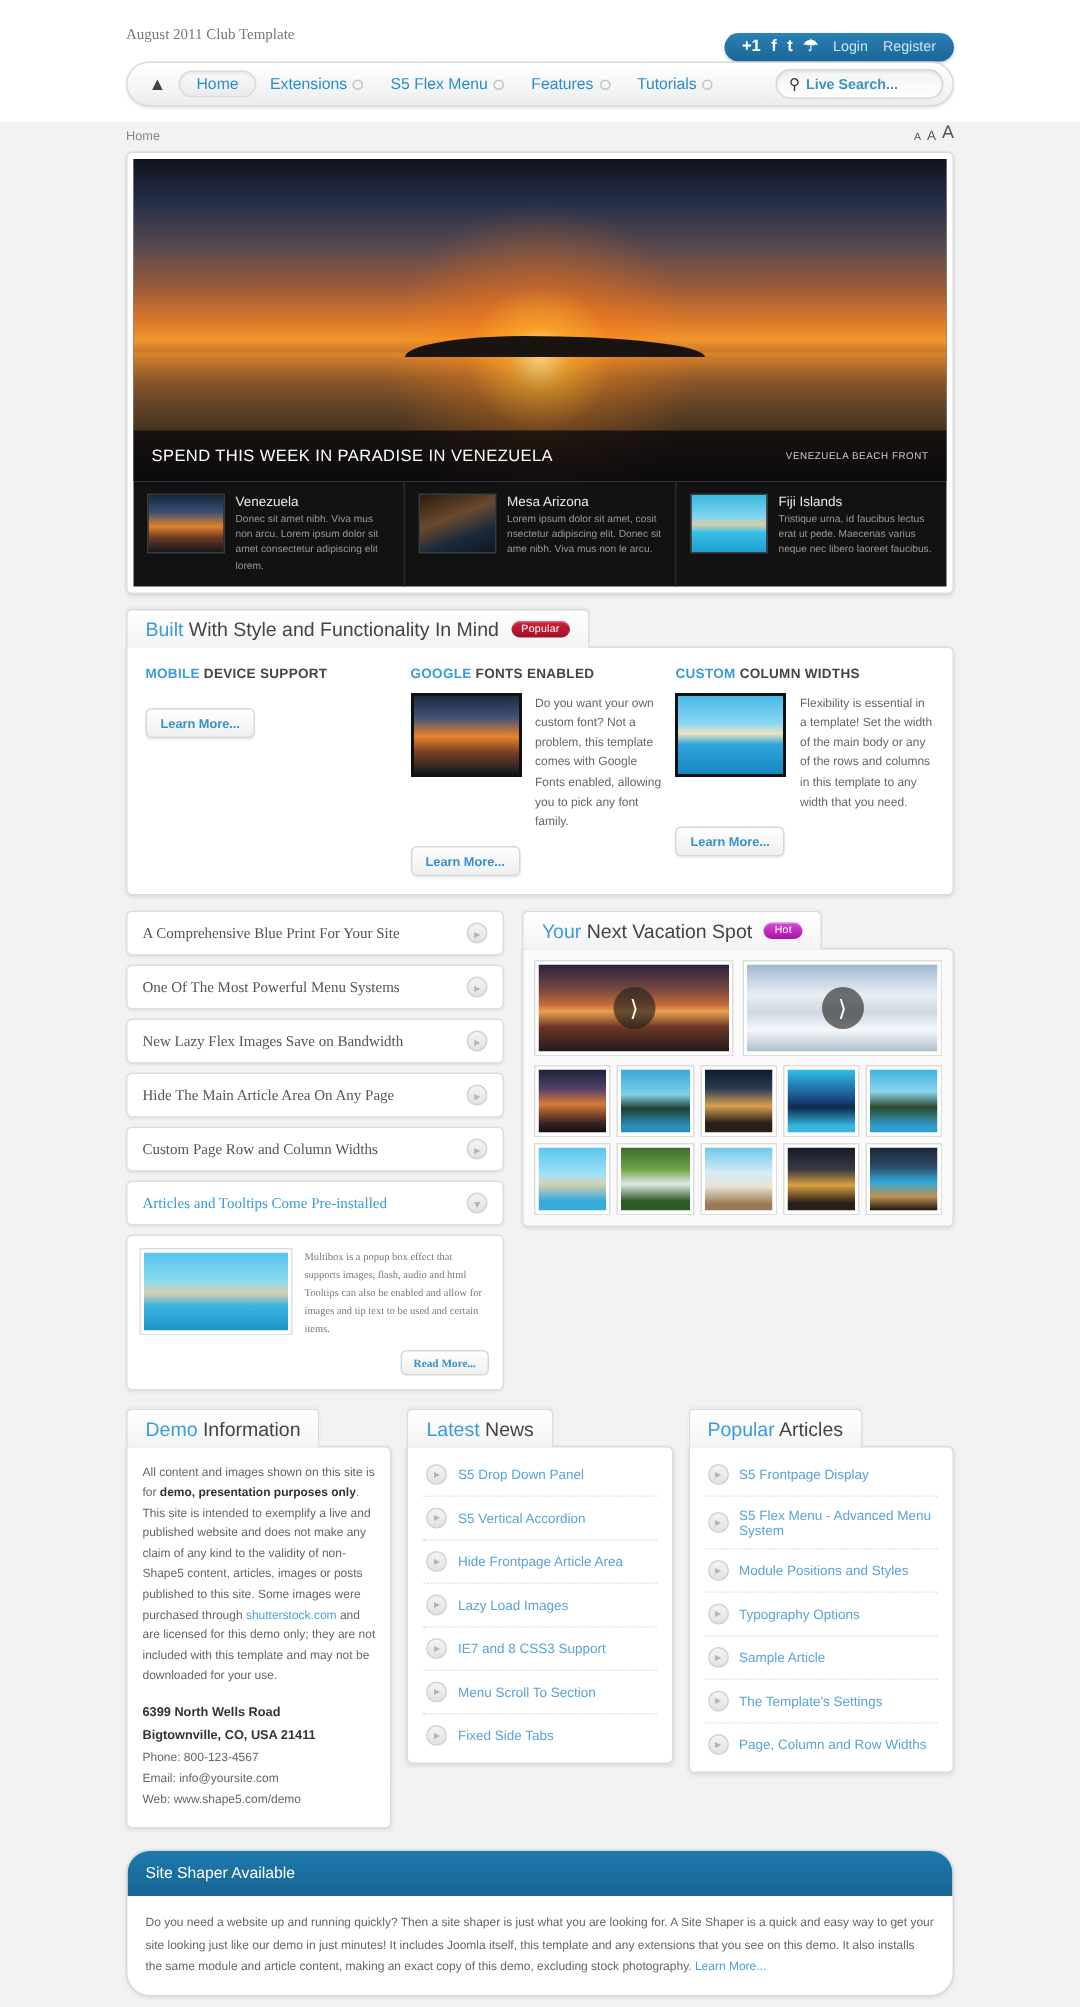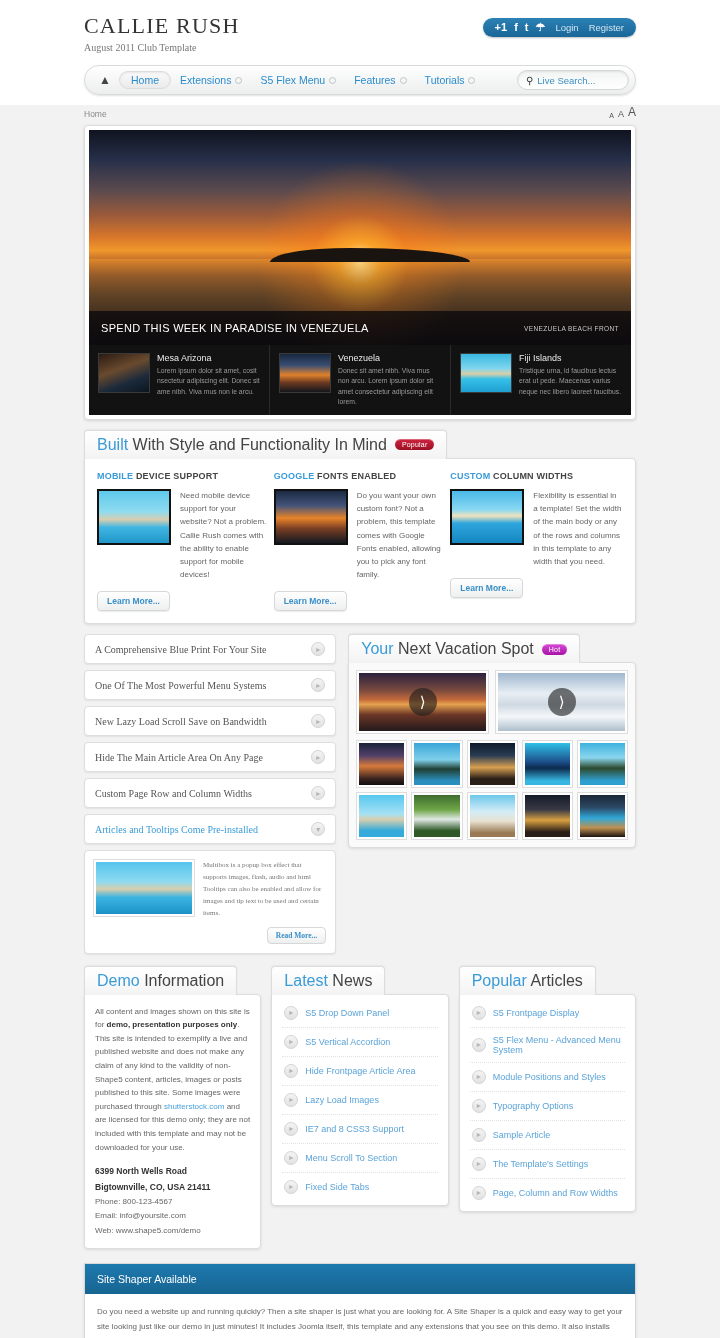--- a/index.html
+++ b/index.html
@@ -63,21 +63,21 @@
   .caret { width:7px; height:7px; border-radius:50%; border:1px solid #bcc4c9; display:inline-block;}
   .search-box {
     position:absolute; right: 6px; top: 4px;
     width: 112px; height: 20px; border-radius: 11px;
     background: linear-gradient(#f2f3f3,#ffffff);
     border: 1px solid #d5d6d7;
     box-shadow: inset 0 1px 2px rgba(0,0,0,.08);
     display:flex; align-items:center; padding: 0 8px; gap:4px;
   }
   .search-box .mag { font-size: 10px; color:#333; }
-  .search-box .ph { font-size: 9.5px; color:#3d8fc4; font-weight:400;}
+  .search-box .ph { font-size: 9.5px; color:#3d8fc4; font-weight:700;}
 
   
   .crumbbar {
     width:552px; margin: 10px auto 6px auto; display:flex;
     align-items: flex-end; justify-content: space-between;
   }
   .crumb { font-size: 8.5px; color:#888; }
   .fontsizer { display:flex; align-items:flex-end; gap:4px; color:#555; }
   .fontsizer span:nth-child(1){ font-size: 7px; }
   .fontsizer span:nth-child(2){ font-size: 9px; }
@@ -131,21 +131,21 @@
 
   
   .mod { width:552px; margin: 10px auto 0 auto; }
   .mod-tab {
     display:inline-flex; align-items:center; gap:8px;
     background: linear-gradient(#ffffff,#f3f3f3);
     border:1px solid #dcdcdc; border-bottom:none;
     border-radius: 4px 4px 0 0; padding: 5px 12px; position:relative; z-index:2;
     box-shadow: 0 -1px 2px rgba(0,0,0,.05);
   }
-  .mod-title { font-size: 16px; color:#444; }
+  .mod-title { font-size: 13px; color:#444; }
   .mod-title b { color:#3a9bd9; font-weight:400; }
   .badge {
     color:#fff; font-size: 7px; padding: 2px 7px; border-radius: 8px;
     letter-spacing:.2px; box-shadow: inset 0 1px 0 rgba(255,255,255,.3);
   }
   .mod-body {
     background:#fff; border:1px solid #dcdcdc; border-radius: 0 4px 4px 4px;
     box-shadow: 0 1px 3px rgba(0,0,0,.10); margin-top:-1px; padding: 12px;
   }
 
@@ -239,35 +239,34 @@
   .addr b { color:#333; display:block; font-size: 8.5px; }
   .list-row {
     display:flex; align-items:center; gap: 7px;
     padding: 7px 2px; border-bottom: 1px dotted #e2e2e2;
     font-size: 9px; color:#5ba3d8;
   }
   .list-row:last-child { border-bottom:none; }
 
   
   .shaper { width:552px; margin: 14px auto 0 auto;
-            border:1px solid #d8d8d8; border-radius: 0; background:#fff;
+            border:1px solid #d8d8d8; border-radius: 16px; background:#fff;
             box-shadow: 0 1px 3px rgba(0,0,0,.10); overflow:hidden; }
   .shaper-head { background: linear-gradient(#1d79ae,#176592); color:#fff;
                  padding: 9px 12px; font-size: 10.5px; }
   .shaper-body { padding: 11px 12px; font-size: 8px; color:#666; line-height: 1.85; }
   .shaper-body a { color:#4aa3dd; text-decoration:none; }
 </style>
 </head>
 <body>
 
 <div class="page">
 
   <div class="header-zone">
     <div class="wrap">
-      <div class="logo-title">CALLIE RUSH</div>
       <div class="logo-sub">August 2011 Club Template</div>
       <div class="social-bar">
         <span class="sg">+1</span>
         <span class="sg">f</span>
         <span class="sg">t</span>
         <span class="sg">☂</span>
         <span class="sl">Login</span>
         <span class="sl">Register</span>
       </div>
     </div>
@@ -320,31 +319,31 @@
         <div class="sunset"></div>
         <div class="sun-water"></div>
         <div class="sun-ridge"></div>
         <div class="slide-caption">
           <div class="t">SPEND THIS WEEK IN PARADISE IN VENEZUELA</div>
           <div class="s">VENEZUELA BEACH FRONT</div>
         </div>
       </div>
       <div class="thumbs">
         <div class="thumb">
+          <div class="thumb-img t2"></div>
+          <div class="thumb-txt">
+            <div class="th">Venezuela</div>
+            <div class="tb">Donec sit amet nibh. Viva mus non arcu. Lorem ipsum dolor sit amet consectetur adipiscing elit lorem.</div>
+          </div>
+        </div>
+        <div class="thumb">
           <div class="thumb-img t1"></div>
           <div class="thumb-txt">
             <div class="th">Mesa Arizona</div>
             <div class="tb">Lorem ipsum dolor sit amet, cosit nsectetur adipiscing elit. Donec sit ame nibh. Viva mus non le arcu.</div>
-          </div>
-        </div>
-        <div class="thumb">
-          <div class="thumb-img t2"></div>
-          <div class="thumb-txt">
-            <div class="th">Venezuela</div>
-            <div class="tb">Donec sit amet nibh. Viva mus non arcu. Lorem ipsum dolor sit amet consectetur adipiscing elit lorem.</div>
           </div>
         </div>
         <div class="thumb">
           <div class="thumb-img t3"></div>
           <div class="thumb-txt">
             <div class="th">Fiji Islands</div>
             <div class="tb">Tristique urna, id faucibus lectus erat ut pede. Maecenas varius neque nec libero laoreet faucibus.</div>
           </div>
         </div>
       </div>
@@ -354,24 +353,20 @@
       <div class="mod-tab">
         <div class="mod-title">
           <b>Built</b><span> With Style and Functionality In Mind</span>
         </div>
         <span class="badge" style="background:linear-gradient(#cf2440,#9d1024)">Popular</span>
       </div>
       <div class="mod-body">
         <div class="feat-row">
           <div class="feat">
             <h4><b>MOBILE</b><span> DEVICE SUPPORT</span></h4>
-            <div class="feat-inner">
-              <div class="feat-img fi1"></div>
-              <p>Need mobile device support for your website? Not a problem. Callie Rush comes with the ability to enable support for mobile devices!</p>
-            </div>
             <a class="btn-learn">Learn More...</a>
           </div>
           <div class="feat">
             <h4><b>GOOGLE</b><span> FONTS ENABLED</span></h4>
             <div class="feat-inner">
               <div class="feat-img fi2"></div>
               <p>Do you want your own custom font? Not a problem, this template comes with Google Fonts enabled, allowing you to pick any font family.</p>
             </div>
             <a class="btn-learn">Learn More...</a>
           </div>
@@ -391,21 +386,21 @@
       <div class="col-left">
         <div class="accordion-item">
           <span>A Comprehensive Blue Print For Your Site</span>
           <span class="circ">▸</span>
         </div>
         <div class="accordion-item">
           <span>One Of The Most Powerful Menu Systems</span>
           <span class="circ">▸</span>
         </div>
         <div class="accordion-item">
-          <span>New Lazy Load Scroll Save on Bandwidth</span>
+          <span>New Lazy Flex Images Save on Bandwidth</span>
           <span class="circ">▸</span>
         </div>
         <div class="accordion-item">
           <span>Hide The Main Article Area On Any Page</span>
           <span class="circ">▸</span>
         </div>
         <div class="accordion-item">
           <span>Custom Page Row and Column Widths</span>
           <span class="circ">▸</span>
         </div>

